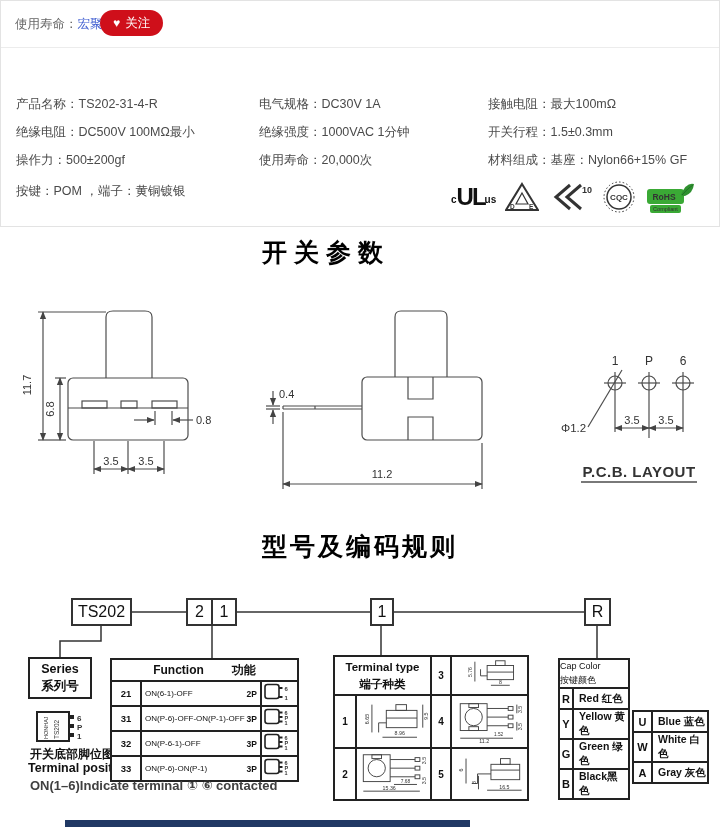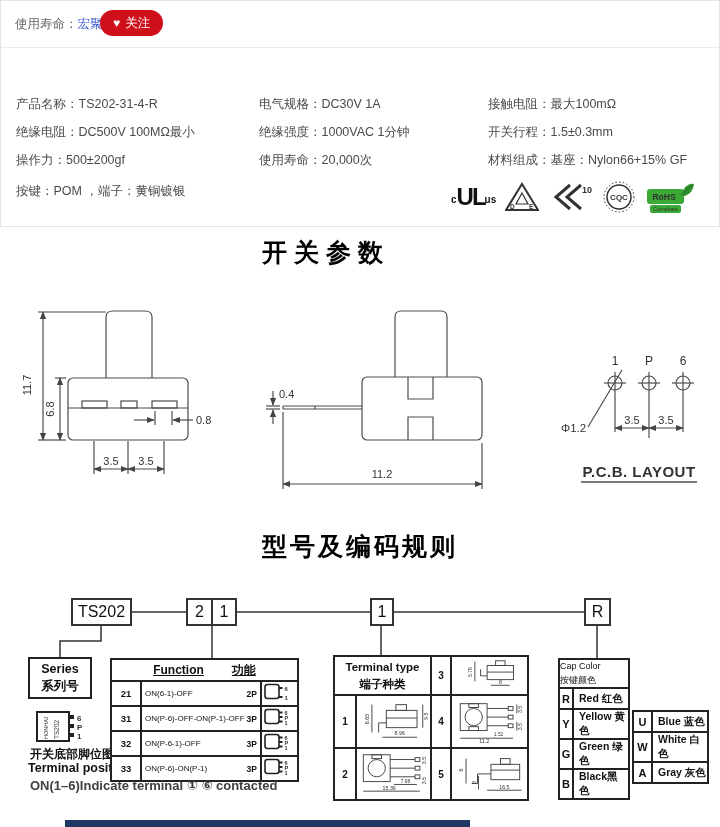--- a/index.html
+++ b/index.html
@@ -41,21 +41,21 @@
   }
   .series-box{
     left:28px;top:657px;width:64px;height:42px;border:2px solid #222;box-sizing:border-box;
     display:flex;flex-direction:column;align-items:center;justify-content:center;
     font-size:12.5px;font-weight:bold;line-height:1.35;color:#111;
   }
   table{border-collapse:collapse;background:#fff;}
   td{border:2px solid #222;padding:0;box-sizing:border-box;color:#111;}
   .fn-table{left:110px;top:658px;}
   .fn-head{height:22px;text-align:center;font-weight:bold;font-size:12px;}
-  .fn-head span{margin:12px 14px;text-decoration:underline;}
+  .fn-head span{margin:12px 14px;}
   .fn-code{width:30px;height:21px;text-align:center;font-size:9.5px;font-weight:bold;}
   .fn-desc{width:120px;}
   .fn-desc .wrap{display:flex;justify-content:space-between;align-items:center;padding:0 3px;}
   .fn-desc .d{font-size:8px;white-space:nowrap;}
   .fn-desc .p{font-size:8.5px;font-weight:bold;}
   .fn-icon{width:37px;text-align:center;}
   .tt-table{left:333px;top:655px;}
   .tt-head{font-weight:bold;font-size:11.5px;text-align:center;line-height:1.4;}
   .tt-code{text-align:center;font-size:10px;font-weight:bold;}
   .cap-table-left{left:558px;top:658px;}

